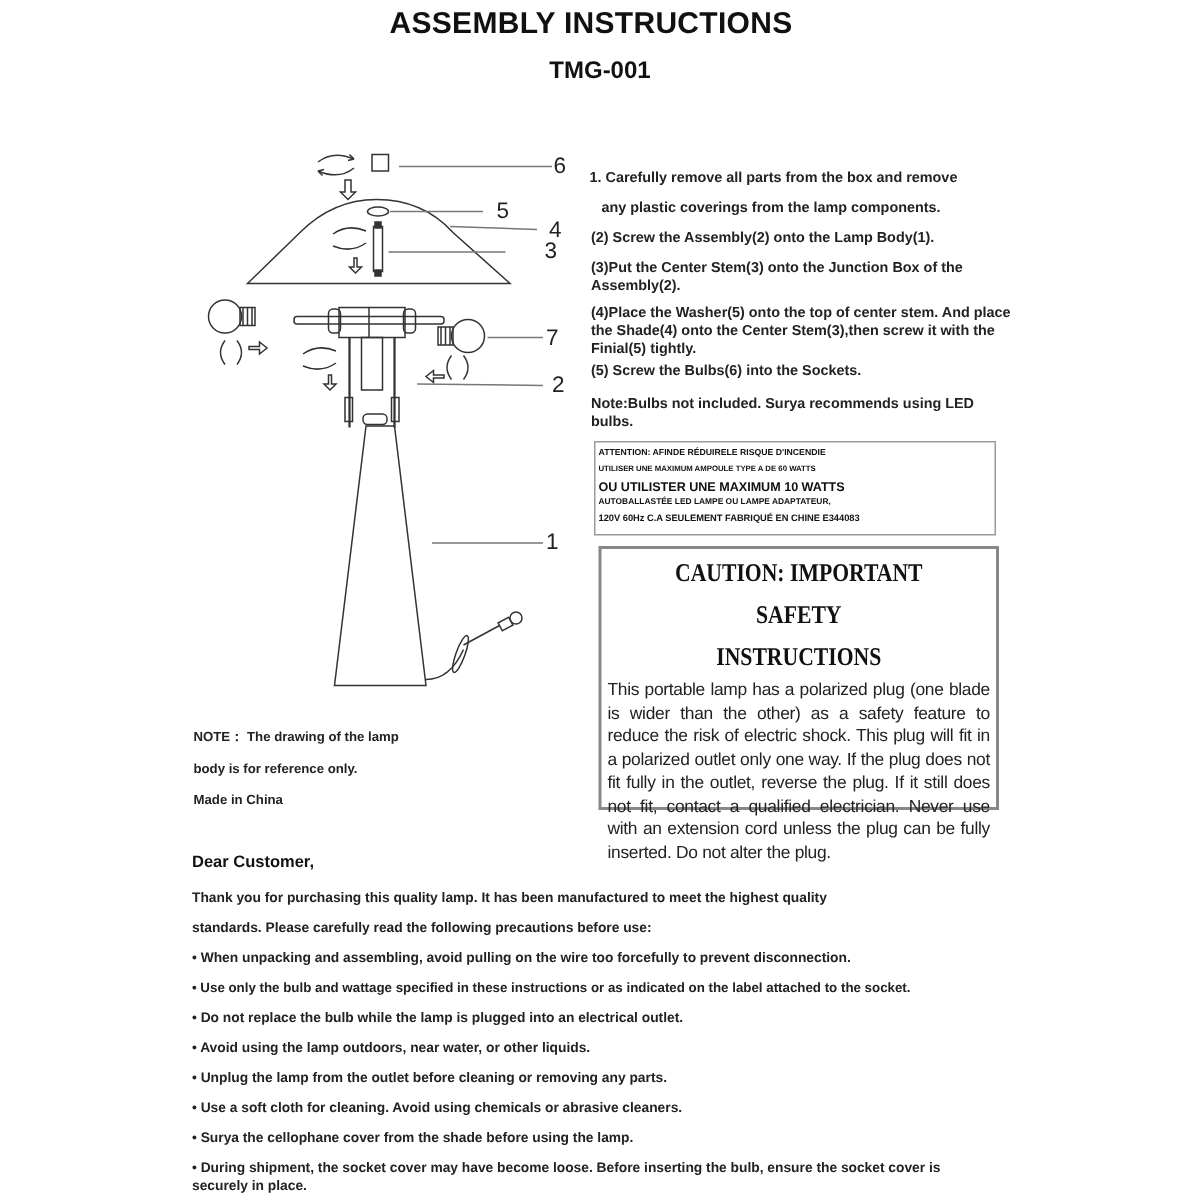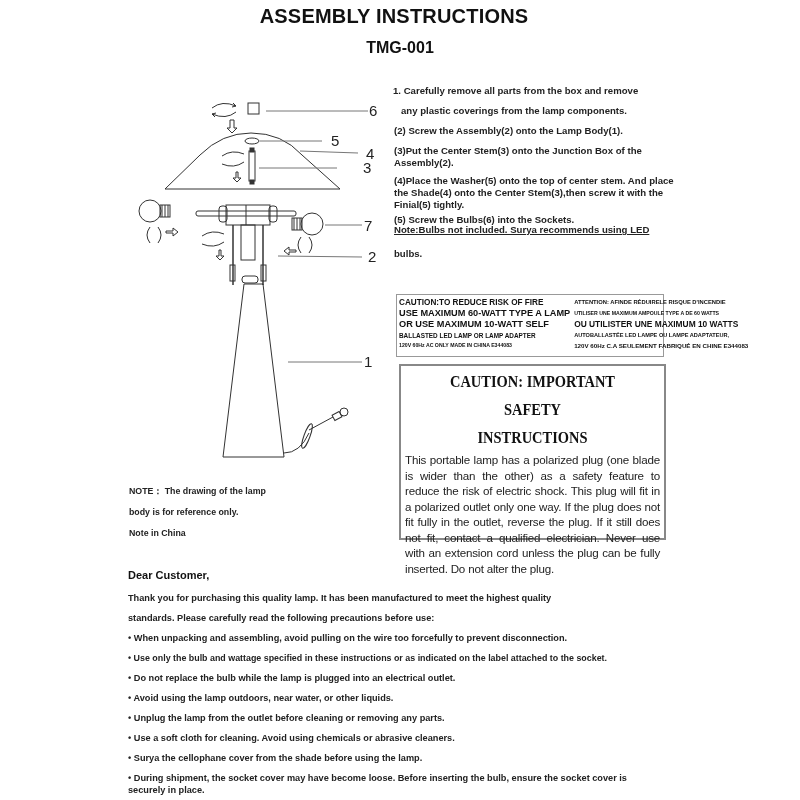--- a/index.html
+++ b/index.html
@@ -1,20 +1,20 @@
 <!DOCTYPE html>
 <html><head>
   <meta charset="utf-8">
   <style>
     html, body { margin: 0; padding: 0; background: #ffffff; }
     body { width: 800px; height: 800px; position: relative; overflow: hidden; font-family: "Liberation Sans", sans-serif; color: #111; }
     .abs { position: absolute; }
     .title { left: 0; width: 788px; top: 5px; text-align: center; font-size: 20px; font-weight: bold; letter-spacing: 0.2px; }
     .model { left: 0; width: 800px; top: 39px; text-align: center; font-size: 16px; font-weight: bold; }
-    .step { font-size: 9.6px; font-weight: bold; color: #222; line-height: 12px; }
+    .step { font-size: 9.6px; font-weight: bold; color: #222; line-height: 12px; margin-top: 28px; }
     .diagram { left: 120px; top: 90px; width: 270px; height: 400px; }
     .caution-label { left: 396px; top: 294px; width: 268px; height: 63px; border: 1px solid #999; box-sizing: border-box; display: flex; }
     .cl-col { flex: 1; padding: 2px 2px; font-family: "Liberation Sans", sans-serif; font-stretch: condensed; }
     .cl-line { font-size: 8.2px; font-weight: bold; line-height: 11px; white-space: nowrap; overflow: hidden; transform-origin: left; }
     .cl-small { font-size: 5.2px; line-height: 9px; }
     .cl-big { font-size: 9.2px; }
     .cl-fr .cl-line { font-size: 6.2px; }
     .cl-fr .cl-big { font-size: 8.4px; }
     .safety-box { left: 399px; top: 364px; width: 267px; height: 176px; border: 2px solid #888; box-sizing: border-box; padding: 2px 4px; }
     .safety-title { text-align: center; font-family: "Liberation Serif", serif; font-weight: bold; font-size: 17px; line-height: 28px; transform: scaleX(0.85); }
@@ -124,49 +124,42 @@
 
 <div class="abs step" style="left:393px; top:85px;">1. Carefully remove all parts from the box and remove</div>
 <div class="abs step" style="left:401px; top:105px;">any plastic coverings from the lamp components.</div>
 <div class="abs step" style="left:394px; top:125px;">(2) Screw the Assembly(2) onto the Lamp Body(1).</div>
 <div class="abs step" style="left:394px; top:145px;">(3)Put the Center Stem(3) onto the Junction Box of the</div>
 <div class="abs step" style="left:394px; top:157px;">Assembly(2).</div>
 <div class="abs step" style="left:394px; top:175px;">(4)Place the Washer(5) onto the top of center stem. And place</div>
 <div class="abs step" style="left:394px; top:187px;">the Shade(4) onto the Center Stem(3),then screw it with the</div>
 <div class="abs step" style="left:394px; top:199px;">Finial(5) tightly.</div>
 <div class="abs step" style="left:394px; top:214px;">(5) Screw the Bulbs(6) into the Sockets.</div>
-<div class="abs step" style="left:394px; top:224px;text-decoration:underline;">Note:Bulbs not included. Surya recommends using LED</div>
+<div class="abs step" style="left:394px; top:236px;">Note:Bulbs not included. Surya recommends using LED</div>
 <div class="abs step" style="left:394px; top:248px;">bulbs.</div>
 
 <div class="abs caution-label">
-  <div class="cl-col">
-    <div class="cl-line">CAUTION:TO REDUCE RISK OF FIRE</div>
-    <div class="cl-line cl-big">USE MAXIMUM 60-WATT TYPE A LAMP</div>
-    <div class="cl-line cl-big">OR USE MAXIMUM 10-WATT SELF</div>
-    <div class="cl-line" style="font-size:6.4px">BALLASTED LED LAMP OR LAMP ADAPTER</div>
-    <div class="cl-line cl-small">120V 60Hz AC ONLY MADE IN CHINA E344083</div>
-  </div>
   <div class="cl-col cl-fr">
     <div class="cl-line" style="font-size:5.8px">ATTENTION: AFINDE RÉDUIRELE RISQUE D'INCENDIE</div>
     <div class="cl-line" style="font-size:5.2px">UTILISER UNE MAXIMUM AMPOULE TYPE A DE 60 WATTS</div>
     <div class="cl-line cl-big">OU UTILISTER UNE MAXIMUM 10 WATTS</div>
     <div class="cl-line" style="font-size:5.6px">AUTOBALLASTÉE LED LAMPE OU LAMPE ADAPTATEUR,</div>
     <div class="cl-line cl-small">120V 60Hz C.A SEULEMENT FABRIQUÉ EN CHINE E344083</div>
   </div>
 </div>
 
 <div class="abs safety-box">
   <div class="safety-title">CAUTION: IMPORTANT SAFETY</div>
   <div class="safety-title">INSTRUCTIONS</div>
   <div class="safety-body">This portable lamp has a polarized plug (one blade is wider than the other) as a safety feature to reduce the risk of electric shock. This plug will fit in a polarized outlet only one way. If the plug does not fit fully in the outlet, reverse the plug. If it still does not fit, contact a qualified electrician. Never use with an extension cord unless the plug can be fully inserted. Do not alter the plug.</div>
 </div>
 
 <div class="abs note" style="left:129px; top:486px;">NOTE： The drawing of the lamp</div>
 <div class="abs note" style="left:129px; top:507px;">body is for reference only.</div>
-<div class="abs note" style="left:129px; top:528px;">Note in China</div>
+<div class="abs note" style="left:129px; top:528px;">Made in China</div>
 
 <div class="abs dear">Dear Customer,</div>
 <div class="abs para" style="left:128px; top:593px;">Thank you for purchasing this quality lamp. It has been manufactured to meet the highest quality</div>
 <div class="abs para" style="left:128px; top:613px;">standards. Please carefully read the following precautions before use:</div>
 <div class="abs para" style="left:128px; top:633px;">• When unpacking and assembling, avoid pulling on the wire too forcefully to prevent disconnection.</div>
 <div class="abs para" style="left:128px; top:653px; font-size:8.9px;">• Use only the bulb and wattage specified in these instructions or as indicated on the label attached to the socket.</div>
 <div class="abs para" style="left:128px; top:673px;text-align:right;">• Do not replace the bulb while the lamp is plugged into an electrical outlet.</div>
 <div class="abs para" style="left:128px; top:693px;">• Avoid using the lamp outdoors, near water, or other liquids.</div>
 <div class="abs para" style="left:128px; top:713px;">• Unplug the lamp from the outlet before cleaning or removing any parts.</div>
 <div class="abs para" style="left:128px; top:733px;">• Use a soft cloth for cleaning. Avoid using chemicals or abrasive cleaners.</div>

